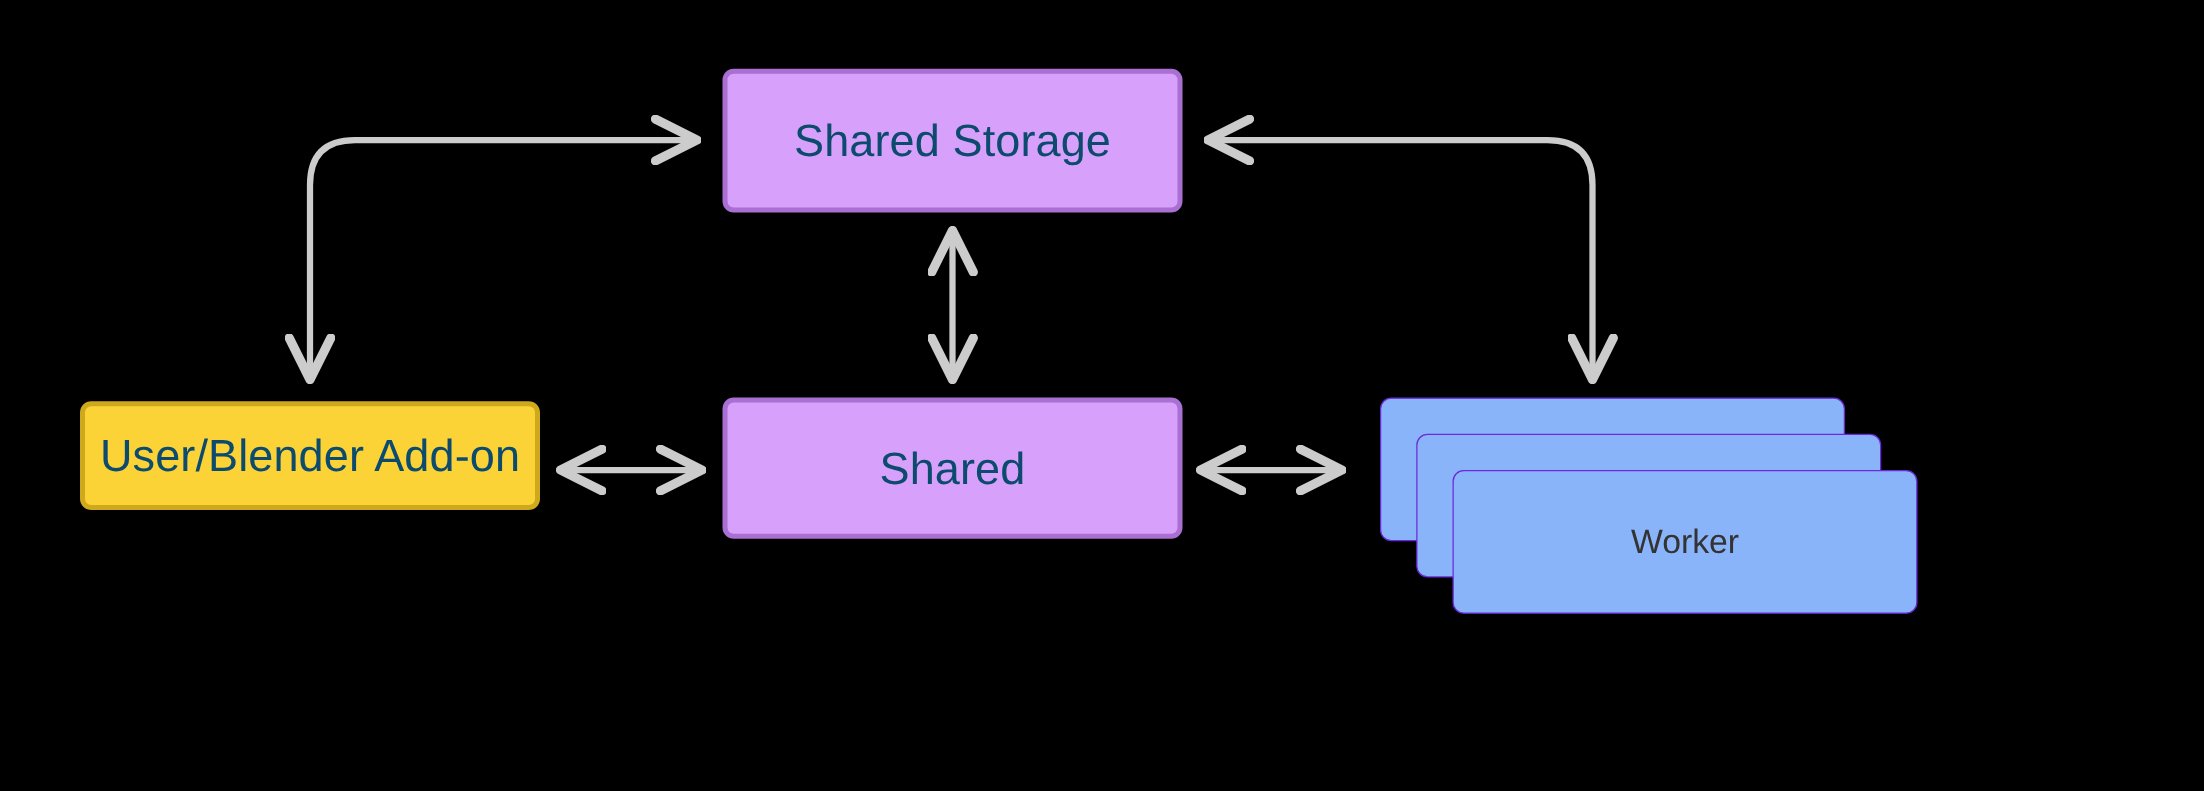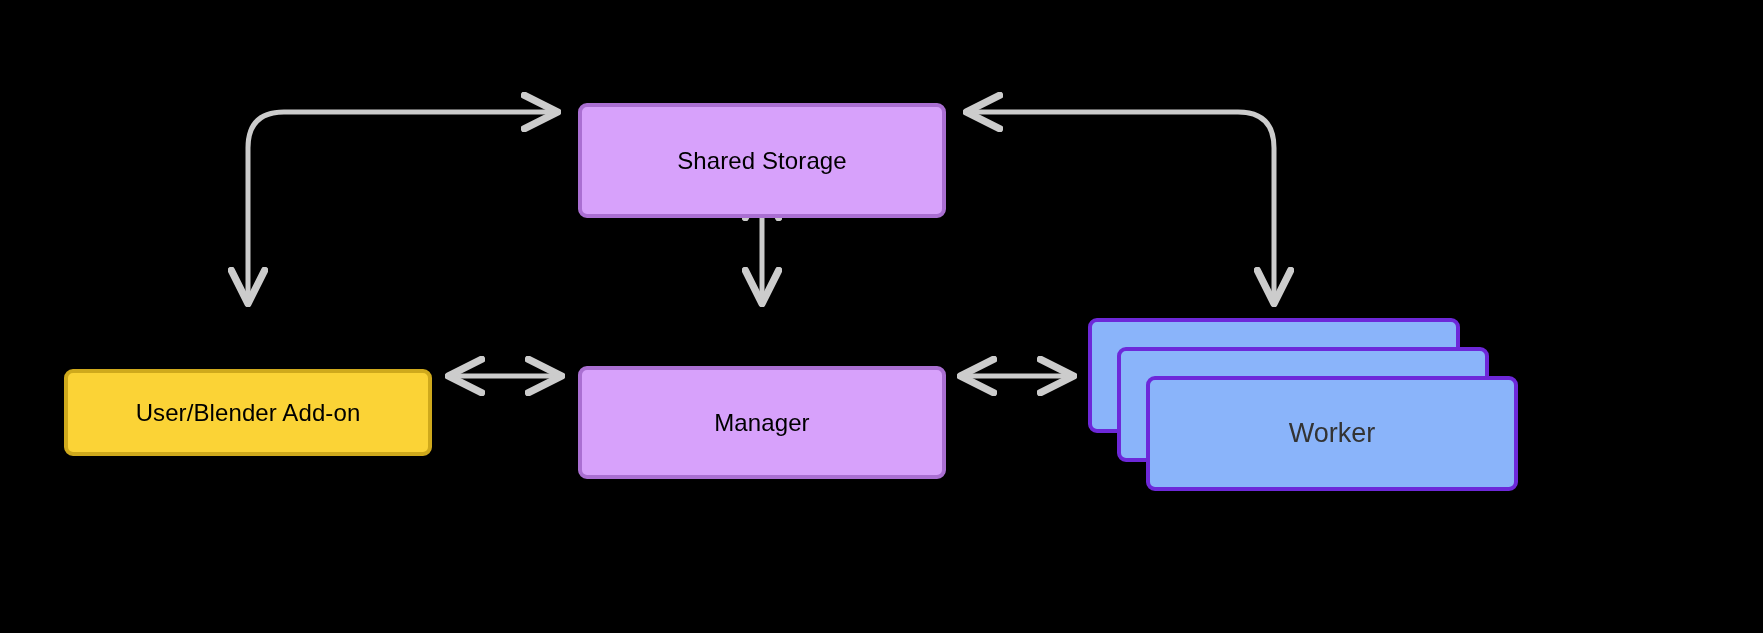--- a/index.html
+++ b/index.html
@@ -29,25 +29,24 @@
   }
   .node {
     position: absolute;
     box-sizing: border-box;
     display: flex;
     align-items: center;
     justify-content: center;
     border-radius: 9px;
     border-style: solid;
     border-width: 4px;
-    font-size: 24px;
-    color: #000000;
+    font-size: 36px;
+    color: #0c4a6e;
     letter-spacing: 0.1px;
     white-space: nowrap;
-    margin-top: 48px;
   }
 
   
   #node-shared-storage {
     left: 578px;
     top: 55px;
     width: 368px;
     height: 115px;
     background: #d7a1fb;
     border-color: #aa6fd2;
@@ -78,22 +77,23 @@
     position: absolute;
     left: 1088px;
     top: 318px;
     width: 430px;
     height: 172px;
   }
   .worker-card {
     position: absolute;
     box-sizing: border-box;
     border-radius: 9px;
-    border: 4px solid #6d28d9;
+    border: 1px solid #6d28d9;
     background: #8ab4fa;
+    margin-left: 16px;
   }
   #worker-card-back  { left: 0px;  top: 0px;  width: 372px; height: 115px; }
   #worker-card-mid   { left: 29px; top: 29px; width: 372px; height: 115px; }
   #worker-card-front {
     left: 58px; top: 58px; width: 372px; height: 115px;
     display: flex;
     align-items: center;
     justify-content: center;
     font-size: 27px;
     color: #333333;
@@ -121,21 +121,21 @@
     <path d="M 450 376 L 560 376" fill="none" stroke="#cccccc" stroke-width="5" stroke-linecap="butt" marker-start="url(#arrow-head)" marker-end="url(#arrow-head)"></path>
 
     <path d="M 962 376 L 1072 376" fill="none" stroke="#cccccc" stroke-width="5" stroke-linecap="butt" marker-start="url(#arrow-head)" marker-end="url(#arrow-head)"></path>
   </svg>
 
   <div class="node" id="node-shared-storage">
     <span>Shared Storage</span>
   </div>
 
   <div class="node" id="node-manager">
-    <span>Manager</span>
+    <span>Shared</span>
   </div>
 
   <div class="node" id="node-user-addon">
     <span>User/Blender Add-on</span>
   </div>
 
   <div id="node-worker-stack">
     <div class="worker-card" id="worker-card-back"></div>
     <div class="worker-card" id="worker-card-mid"></div>
     <div class="worker-card" id="worker-card-front">

